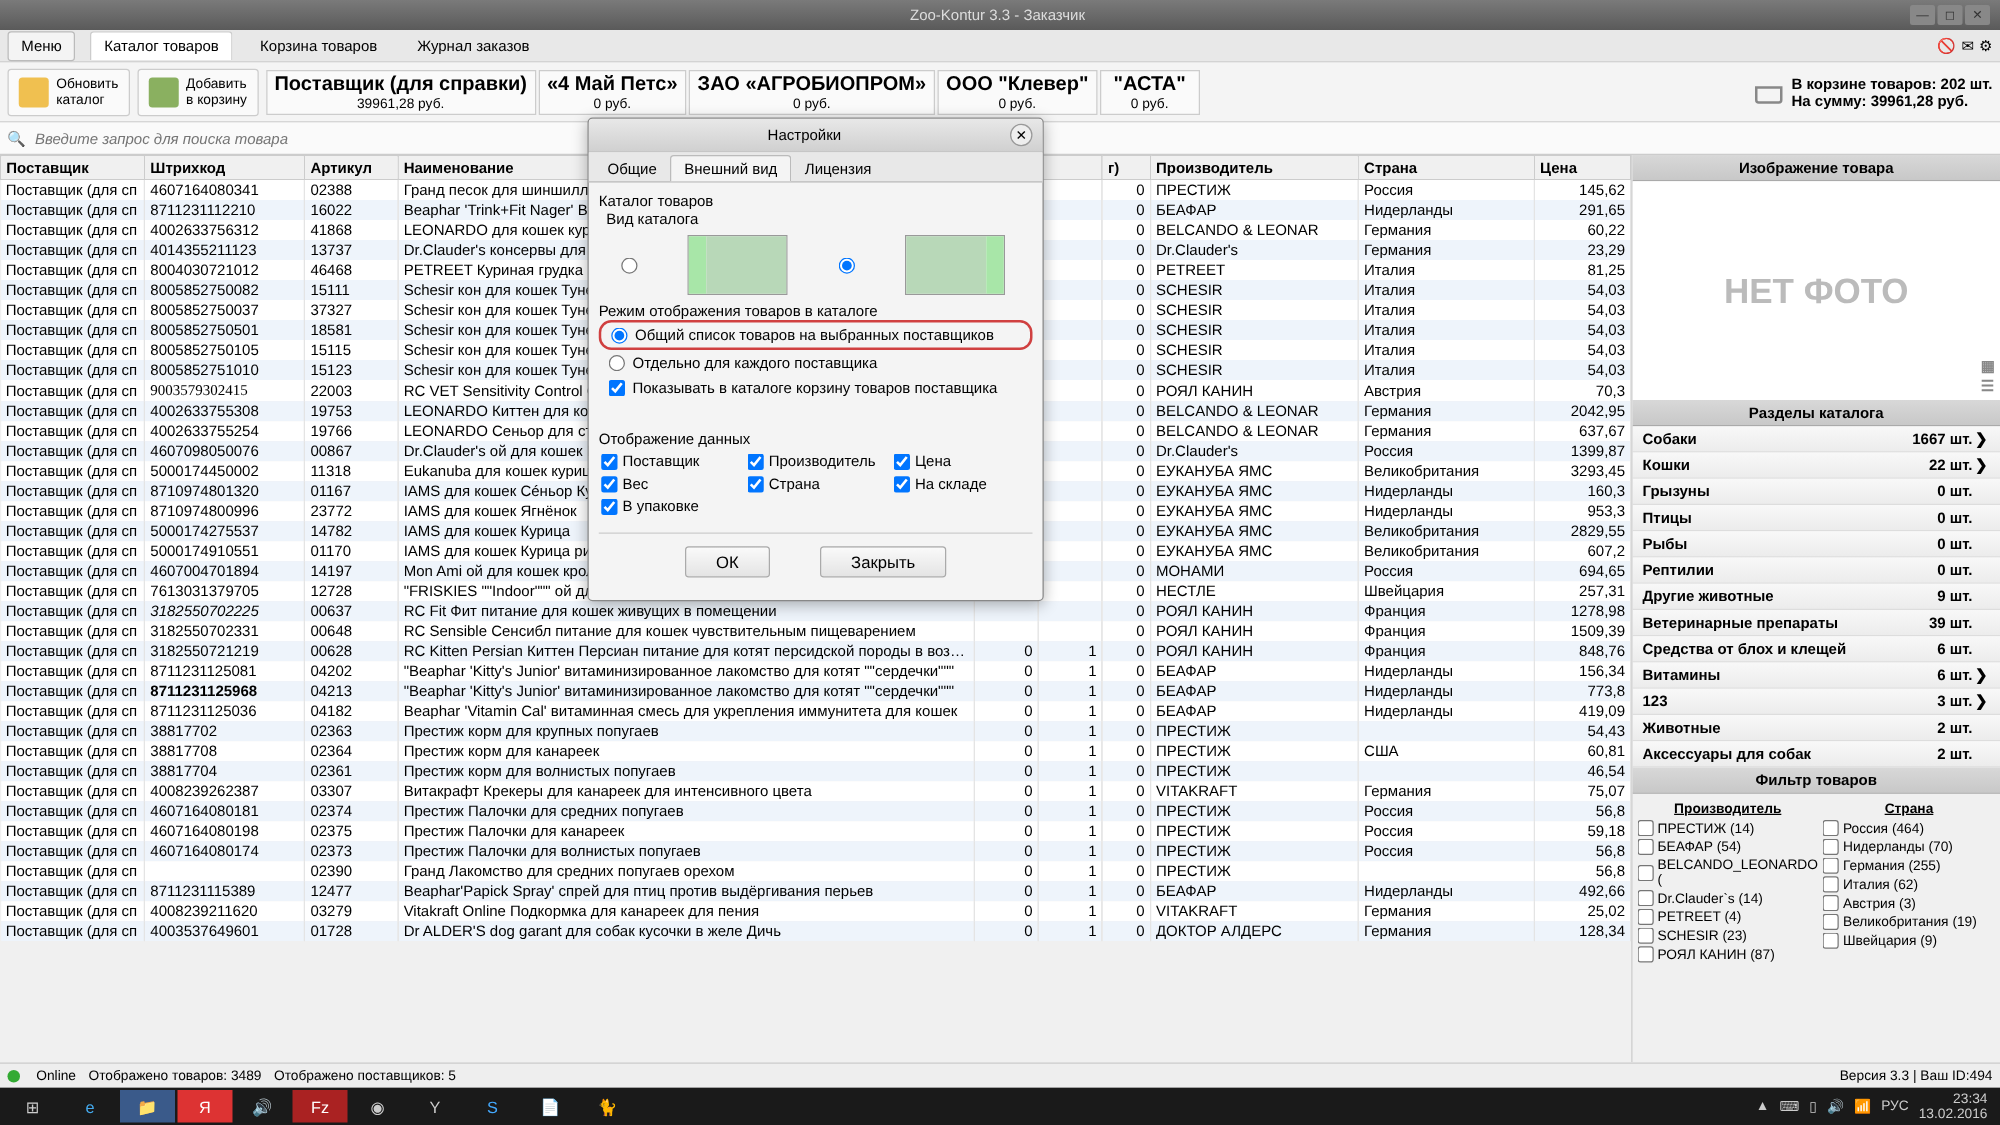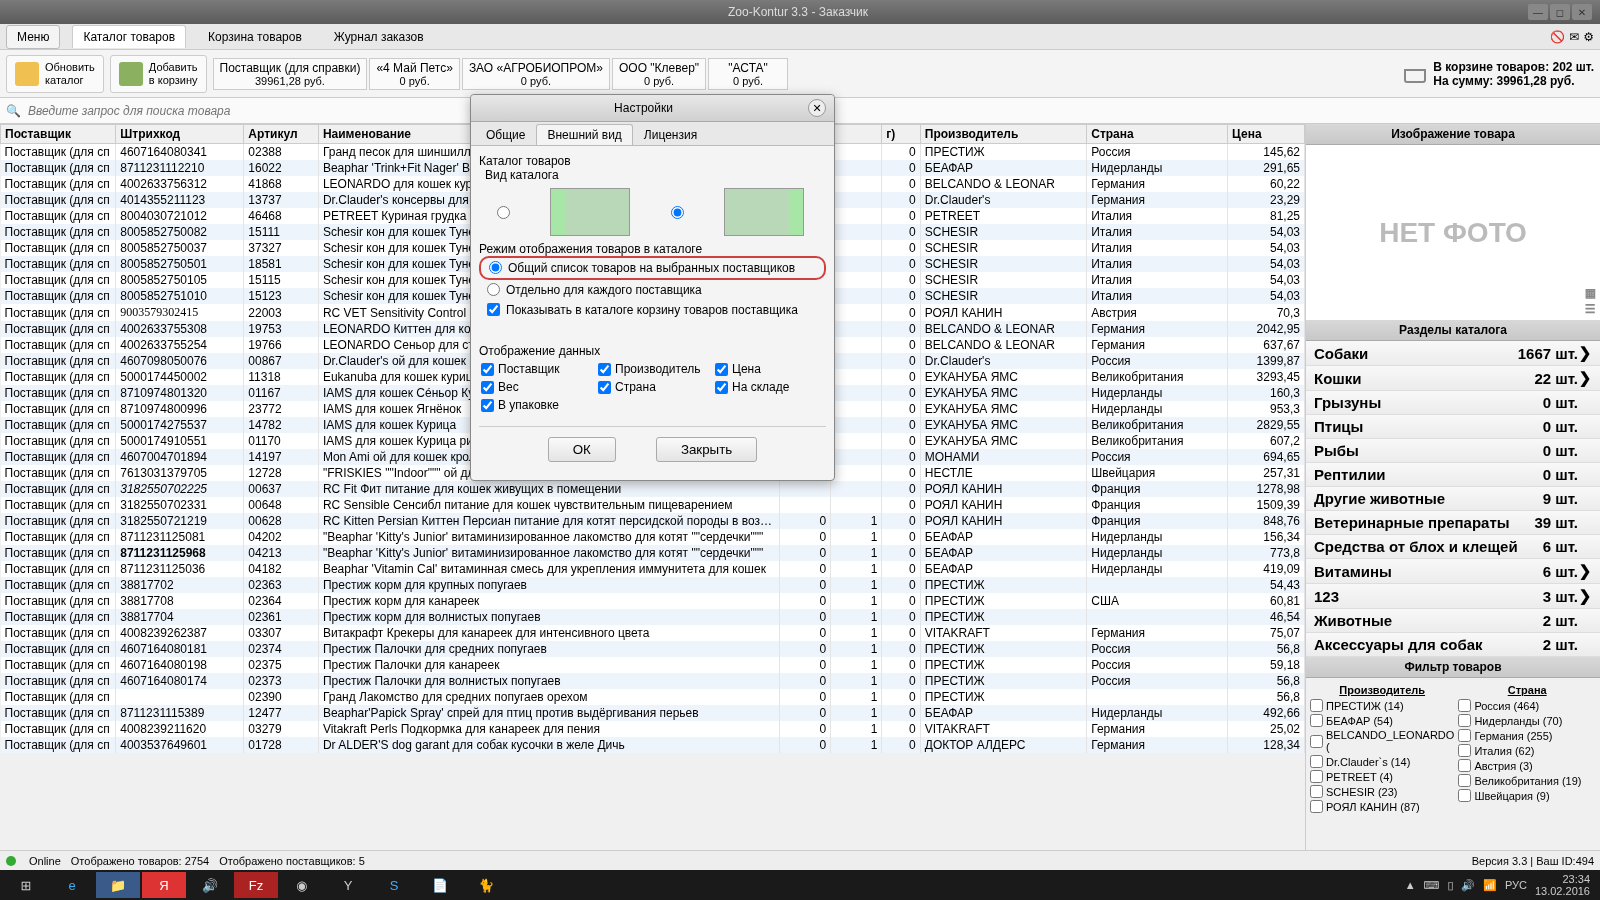--- a/index.html
+++ b/index.html
@@ -10,37 +10,37 @@
 .winbtns{display:flex;gap:2px}
 .winbtn{width:20px;height:16px;background:#888;border-radius:2px;display:flex;align-items:center;justify-content:center;font-size:10px;color:#333}
 .menubar{height:26px;background:#e8e8e8;border-bottom:1px solid #ccc;display:flex;align-items:center;padding:0 6px;gap:12px}
 .menubtn{padding:4px 10px;border:1px solid #bbb;border-radius:3px;background:#f4f4f4;font-size:12px}
 .tab{padding:4px 10px;font-size:12px;cursor:pointer}
 .tab.active{background:#fff;border:1px solid #ccc;border-bottom:none;border-radius:3px 3px 0 0}
 .toolbar{height:48px;background:#f4f4f4;border-bottom:1px solid #ccc;display:flex;align-items:center;padding:0 6px;gap:6px}
 .tbtn{display:flex;align-items:center;gap:6px;padding:4px 8px;border:1px solid #ccc;border-radius:3px;background:#fafafa;height:38px}
 .tbtn .ticon{width:24px;height:24px;background:#e0a050;border-radius:3px}
 .supplier-box{border:1px solid #ccc;padding:2px 6px;text-align:center;font-size:11px;min-width:80px;background:#fafafa}
-.supplier-box .sn{font-weight:normal;font-size:12px}
+.supplier-box .sn{font-weight:bold;font-size:16px}
 .supplier-box .sv{}
 .cart-info{margin-left:auto;display:flex;align-items:center;gap:6px;font-size:12px}
 .searchbar{height:26px;background:#fafafa;border-bottom:1px solid #ccc;display:flex;align-items:center;padding:0 6px}
 .searchbar input{flex:0 0 460px;border:none;background:transparent;font-size:12px;font-style:italic;color:#888;padding:3px}
 .main{flex:1;display:flex;overflow:hidden}
 .grid{flex:1;overflow:hidden;position:relative}
 .grid table{width:100%;border-collapse:collapse;font-size:12px}
 .grid th{background:#f0f0f0;border:1px solid #ccc;padding:2px 4px;text-align:left;font-weight:bold;font-size:12px;position:sticky;top:0}
 .grid td{border-right:1px solid #e4e4e4;padding:1px 4px;white-space:nowrap;overflow:hidden;text-overflow:ellipsis}
 .grid tr:nth-child(even){background:#eef4fb}
 .grid tr:nth-child(odd){background:#fff}
 .right{width:295px;background:#f0f0f0;border-left:1px solid #ccc;display:flex;flex-direction:column;overflow:hidden}
 .panel-hd{background:linear-gradient(#d8d8d8,#c8c8c8);padding:3px 6px;font-size:12px;font-weight:bold;text-align:center;border-bottom:1px solid #aaa}
 .imgbox{height:175px;display:flex;align-items:center;justify-content:center;background:#fff;color:#bbb;font-size:28px;font-weight:bold;position:relative}
 .cat-list{overflow-y:auto}
-.cat-row{display:flex;align-items:center;padding:3px 8px;border-bottom:1px solid #ddd;background:linear-gradient(#f8f8f8,#ececec);font-size:15px}
+.cat-row{display:flex;align-items:flex-start;padding:3px 8px;border-bottom:1px solid #ddd;background:linear-gradient(#f8f8f8,#ececec);font-size:12px}
 .cat-row .nm{font-weight:bold;flex:1}
 .cat-row .ct{font-weight:bold}
 .cat-row .ar{width:14px;text-align:center;font-weight:bold}
 .filter-cols{display:flex;font-size:11px;padding:4px;gap:4px;overflow:hidden}
 .filter-col{flex:1}
 .filter-col .fh{font-weight:bold;text-decoration:underline;text-align:center;padding:2px}
 .filter-col label{display:flex;align-items:center;gap:3px;padding:1px 0}
 .statusbar{height:20px;background:#eee;border-top:1px solid #ccc;display:flex;align-items:center;padding:0 6px;font-size:11px;gap:10px}
 .statusbar .r{margin-left:auto}
 .taskbar{height:30px;background:#1a1a1a;display:flex;align-items:center;padding:0 4px;gap:2px}
@@ -53,21 +53,21 @@
 .dialog-close{width:18px;height:18px;border:1px solid #999;border-radius:9px;background:#eee;display:flex;align-items:center;justify-content:center;font-size:11px}
 .dialog-tabs{display:flex;border-bottom:1px solid #bbb;background:#e8e8e8;padding:2px 4px 0}
 .dtab{padding:3px 10px;font-size:12px;border:1px solid transparent;border-bottom:none}
 .dtab.active{background:#f4f4f4;border-color:#bbb;border-radius:3px 3px 0 0}
 .dialog-body{padding:8px;font-size:12px}
 .layout-opts{display:flex;justify-content:space-around;align-items:center;margin:6px 0}
 .layout-preview{width:80px;height:48px;border:1px solid #999;background:#fff;display:flex;margin:0 4px}
 .lp1{background:#a8e6a8;flex:0 0 14px}
 .lp2{background:#b8d8b8;flex:1}
 .lp3{background:#a8e6a8;flex:0 0 14px}
-.radio-row{display:flex;align-items:flex-start;gap:6px;padding:3px 8px}
+.radio-row{display:flex;align-items:center;gap:6px;padding:3px 8px}
 .radio-row.hl{border:2px solid #d04040;border-radius:10px}
 .chk-grid{display:grid;grid-template-columns:1fr 1fr 1fr;gap:4px 8px;padding:4px 2px}
 .chk-grid label{display:flex;align-items:center;gap:4px}
 .dialog-btns{display:flex;justify-content:center;gap:40px;padding:10px;border-top:1px solid #ccc;margin-top:10px}
 .dbtn{padding:4px 24px;border:1px solid #aaa;border-radius:3px;background:linear-gradient(#fafafa,#e4e4e4)}
 .num{text-align:right}
 .green-dot{width:10px;height:10px;background:#3a3;border-radius:5px;display:inline-block;margin-right:3px}
 .cart-icon{width:26px;height:22px;position:relative}
 .cart-icon::before{content:"";position:absolute;left:3px;top:6px;width:18px;height:10px;border:2px solid #888;border-radius:0 0 3px 3px}
 </style>
@@ -591,21 +591,21 @@
               <td class="num" style="max-width: 40px;">1</td>
               <td class="num" style="max-width: 30px;">0</td>
               <td style="max-width: 130px;">БЕАФАР</td>
               <td style="max-width: 110px;">Нидерланды</td>
               <td class="num" style="max-width: 60px;">492,66</td>
             </tr>
             <tr>
               <td style="max-width: 90px;">Поставщик (для сп</td>
               <td style="max-width: 100px;">4008239211620</td>
               <td style="max-width: 55px;">03279</td>
-              <td style="max-width: 360px;">Vitakraft Perls Подкормка для канареек для пения</td>
+              <td style="max-width: 360px;">Vitakraft Online Подкормка для канареек для пения</td>
               <td class="num" style="max-width: 40px;">0</td>
               <td class="num" style="max-width: 40px;">1</td>
               <td class="num" style="max-width: 30px;">0</td>
               <td style="max-width: 130px;">VITAKRAFT</td>
               <td style="max-width: 110px;">Германия</td>
               <td class="num" style="max-width: 60px;">25,02</td>
             </tr>
             <tr>
               <td style="max-width: 90px;">Поставщик (для сп</td>
               <td style="max-width: 100px;">4003537649601</td>
@@ -725,21 +725,21 @@
               <label><input type="checkbox" style=""> Швейцария (9)</label>
             </div>
         </div>
       </div>
     </div>
   </div>
 
   <div class="statusbar">
     <span class="green-dot"></span>
     <span>Online</span>
-    <span>Отображено товаров: 2754</span>
+    <span>Отображено товаров: 3489</span>
     <span>Отображено поставщиков: 5</span>
     <span class="r"><span>Версия 3.3</span> | <span>Ваш ID:494</span></span>
   </div>
 </div>
 
 <div class="dialog">
   <div class="dialog-title">
     <span>Настройки</span>
     <div class="dialog-close">✕</div>
   </div>

